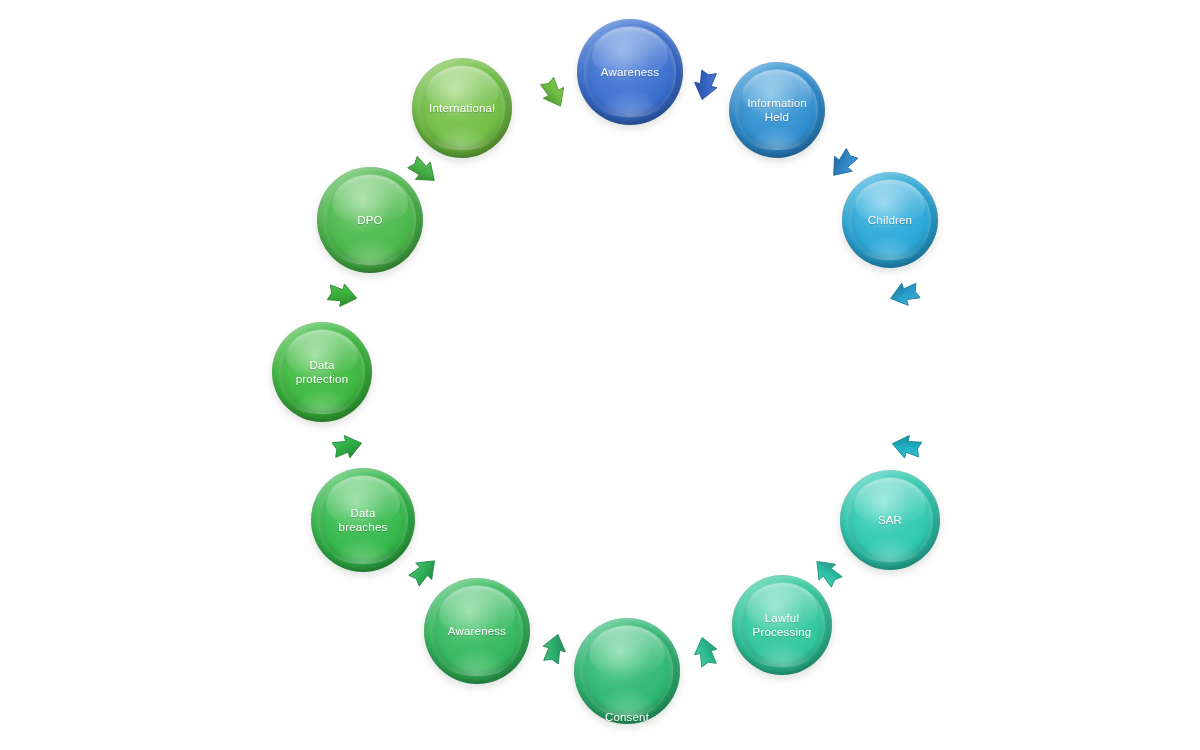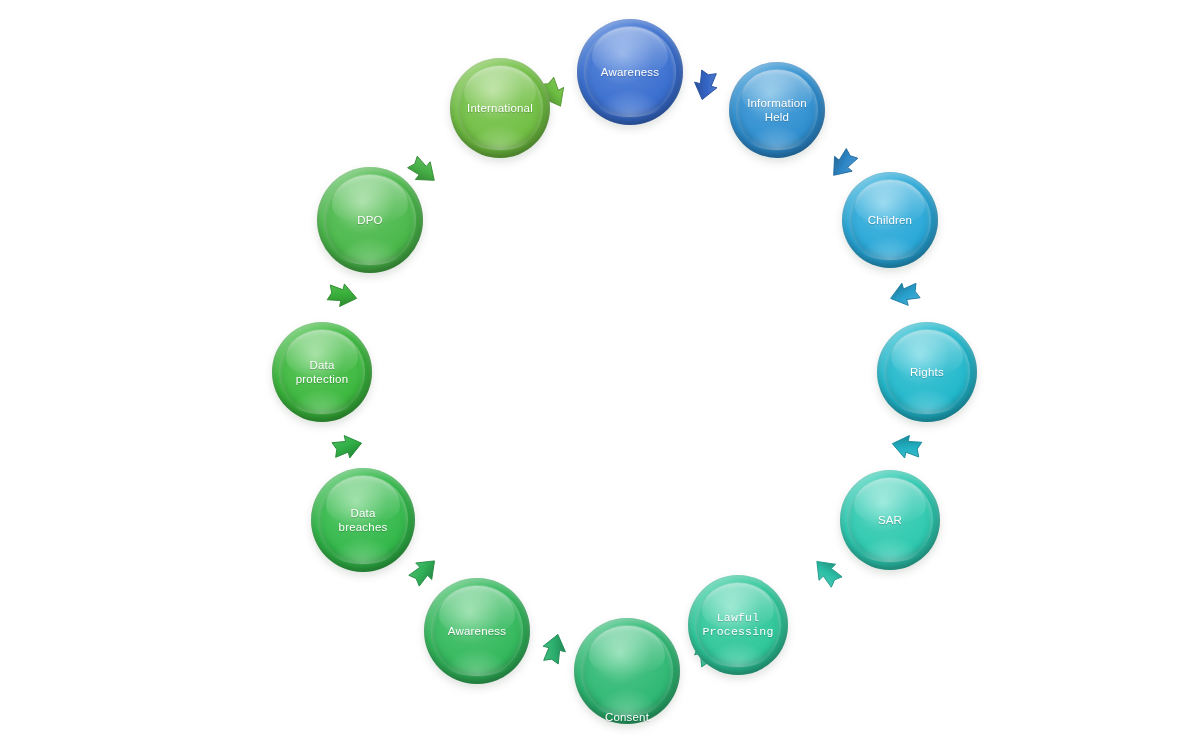--- a/index.html
+++ b/index.html
@@ -269,35 +269,28 @@
       <div class="label">Information
 Held</div>
     </div>
     <div class="node" style="width: 96px; height: 96px; left: 842px; top: 172px;">
       <div class="rim" style="background: radial-gradient(circle at 34% 26%, rgb(123, 207, 235) 0%, rgb(41, 168, 216) 46%, rgb(30, 129, 169) 82%, rgb(24, 101, 133) 100%); box-shadow: rgba(19, 82, 108, 0.55) 0px -3px 6px inset, rgba(255, 255, 255, 0.35) 0px 3px 5px inset, rgba(90, 110, 90, 0.2) 0px 4px 9px;"></div>
       <div class="plate" style="background: radial-gradient(circle at 42% 30%, rgb(136, 211, 237) 0%, rgb(58, 175, 219) 38%, rgb(41, 168, 216) 70%, rgb(31, 134, 176) 100%); box-shadow: rgba(255, 255, 255, 0.4) 0px 2px 5px inset, rgba(21, 89, 117, 0.42) 0px -4px 7px inset;"></div>
       <div class="gloss"></div>
       <div class="bounce"></div>
       <div class="label">Children</div>
     </div>
-    <div class="node" style="width: 100px; height: 100px; left: 877px; top: 322px;">
-      <div class="rim" style="background: radial-gradient(circle at 34% 26%, rgb(118, 216, 228) 0%, rgb(34, 184, 204) 46%, rgb(24, 141, 159) 82%, rgb(19, 111, 125) 100%); box-shadow: rgba(16, 90, 101, 0.55) 0px -3px 6px inset, rgba(255, 255, 255, 0.35) 0px 3px 5px inset, rgba(90, 110, 90, 0.2) 0px 4px 9px;"></div>
-      <div class="plate" style="background: radial-gradient(circle at 42% 30%, rgb(131, 220, 231) 0%, rgb(52, 190, 208) 38%, rgb(34, 184, 204) 70%, rgb(25, 147, 166) 100%); box-shadow: rgba(255, 255, 255, 0.4) 0px 2px 5px inset, rgba(17, 98, 110, 0.42) 0px -4px 7px inset;"></div>
-      <div class="gloss"></div>
-      <div class="bounce"></div>
-      <div class="label">Rights</div>
-    </div>
     <div class="node" style="width: 100px; height: 100px; left: 840px; top: 470px;">
       <div class="rim" style="background: radial-gradient(circle at 34% 26%, rgb(127, 227, 211) 0%, rgb(46, 201, 176) 46%, rgb(34, 156, 137) 82%, rgb(27, 123, 108) 100%); box-shadow: rgba(22, 100, 88, 0.55) 0px -3px 6px inset, rgba(255, 255, 255, 0.35) 0px 3px 5px inset, rgba(90, 110, 90, 0.2) 0px 4px 9px;"></div>
       <div class="plate" style="background: radial-gradient(circle at 42% 30%, rgb(140, 230, 215) 0%, rgb(63, 205, 182) 38%, rgb(46, 201, 176) 70%, rgb(35, 163, 143) 100%); box-shadow: rgba(255, 255, 255, 0.4) 0px 2px 5px inset, rgba(23, 108, 95, 0.42) 0px -4px 7px inset;"></div>
       <div class="gloss"></div>
       <div class="bounce"></div>
       <div class="label">SAR</div>
     </div>
-    <div class="node" style="width: 100px; height: 100px; left: 688px; top: 575px; font-family: Liberation Mono, monospace;">
+    <div class="node" style="width: 100px; height: 100px; left: 732px; top: 575px;">
       <div class="rim" style="background: radial-gradient(circle at 34% 26%, rgb(128, 226, 196) 0%, rgb(47, 199, 154) 46%, rgb(34, 153, 118) 82%, rgb(27, 121, 93) 100%); box-shadow: rgba(22, 98, 76, 0.55) 0px -3px 6px inset, rgba(255, 255, 255, 0.35) 0px 3px 5px inset, rgba(90, 110, 90, 0.2) 0px 4px 9px;"></div>
       <div class="plate" style="background: radial-gradient(circle at 42% 30%, rgb(140, 229, 202) 0%, rgb(64, 203, 162) 38%, rgb(47, 199, 154) 70%, rgb(35, 160, 123) 100%); box-shadow: rgba(255, 255, 255, 0.4) 0px 2px 5px inset, rgba(23, 106, 82, 0.42) 0px -4px 7px inset;"></div>
       <div class="gloss"></div>
       <div class="bounce"></div>
       <div class="label">Lawful
 Processing</div>
     </div>
     <div class="node" style="width: 106px; height: 106px; left: 574px; top: 618px; align-items: flex-end;">
       <div class="rim" style="background: radial-gradient(circle at 34% 26%, rgb(126, 218, 169) 0%, rgb(46, 184, 115) 46%, rgb(34, 142, 88) 82%, rgb(27, 112, 70) 100%); box-shadow: rgba(22, 91, 56, 0.55) 0px -3px 6px inset, rgba(255, 255, 255, 0.35) 0px 3px 5px inset, rgba(90, 110, 90, 0.2) 0px 4px 9px;"></div>
       <div class="plate" style="background: radial-gradient(circle at 42% 30%, rgb(139, 222, 177) 0%, rgb(63, 190, 126) 38%, rgb(46, 184, 115) 70%, rgb(35, 148, 92) 100%); box-shadow: rgba(255, 255, 255, 0.4) 0px 2px 5px inset, rgba(23, 98, 61, 0.42) 0px -4px 7px inset;"></div>
@@ -328,20 +321,20 @@
       <div class="label">Data
 protection</div>
     </div>
     <div class="node" style="width: 106px; height: 106px; left: 317px; top: 167px;">
       <div class="rim" style="background: radial-gradient(circle at 34% 26%, rgb(149, 216, 148) 0%, rgb(74, 184, 74) 46%, rgb(55, 141, 55) 82%, rgb(43, 111, 43) 100%); box-shadow: rgba(35, 90, 35, 0.55) 0px -3px 6px inset, rgba(255, 255, 255, 0.35) 0px 3px 5px inset, rgba(90, 110, 90, 0.2) 0px 4px 9px;"></div>
       <div class="plate" style="background: radial-gradient(circle at 42% 30%, rgb(160, 220, 158) 0%, rgb(88, 190, 88) 38%, rgb(74, 184, 74) 70%, rgb(57, 147, 57) 100%); box-shadow: rgba(255, 255, 255, 0.4) 0px 2px 5px inset, rgba(38, 98, 38, 0.42) 0px -4px 7px inset;"></div>
       <div class="gloss"></div>
       <div class="bounce"></div>
       <div class="label">DPO</div>
     </div>
-    <div class="node" style="width: 100px; height: 100px; left: 450px; top: 58px;">
+    <div class="node" style="width: 100px; height: 100px; left: 412px; top: 58px;">
       <div class="rim" style="background: radial-gradient(circle at 34% 26%, rgb(172, 220, 139) 0%, rgb(113, 191, 68) 46%, rgb(85, 147, 49) 82%, rgb(67, 115, 38) 100%); box-shadow: rgba(54, 94, 31, 0.55) 0px -3px 6px inset, rgba(255, 255, 255, 0.35) 0px 3px 5px inset, rgba(90, 110, 90, 0.2) 0px 4px 9px;"></div>
       <div class="plate" style="background: radial-gradient(circle at 42% 30%, rgb(180, 223, 151) 0%, rgb(124, 196, 83) 38%, rgb(113, 191, 68) 70%, rgb(88, 153, 51) 100%); box-shadow: rgba(255, 255, 255, 0.4) 0px 2px 5px inset, rgba(59, 101, 34, 0.42) 0px -4px 7px inset;"></div>
       <div class="gloss"></div>
       <div class="bounce"></div>
       <div class="label">International</div>
     </div>
   </div>
 
 </body></html>

